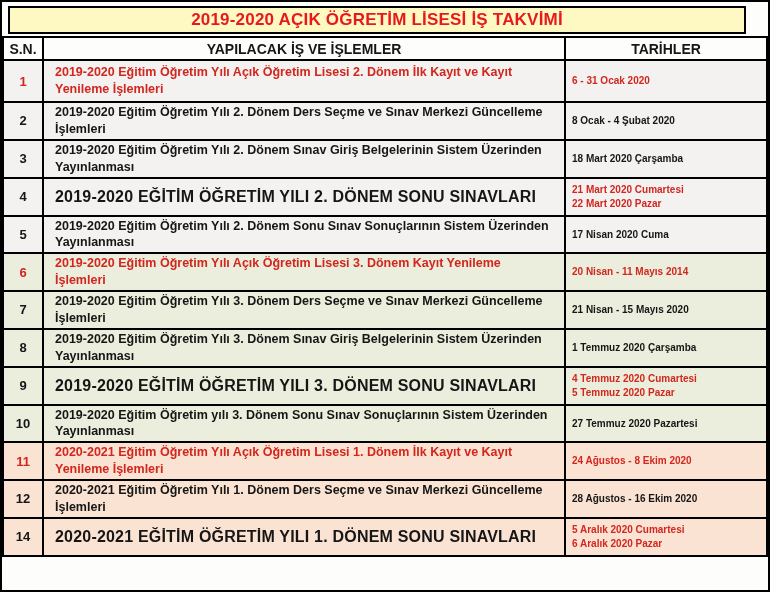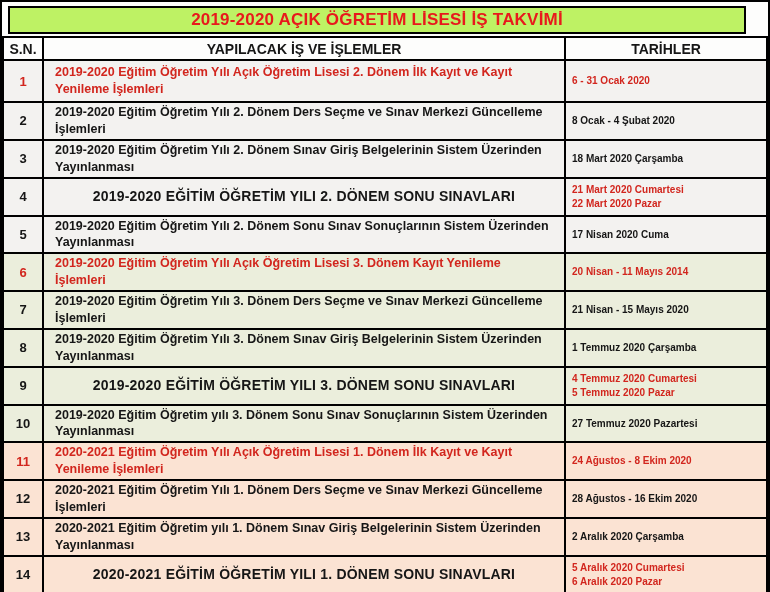--- a/index.html
+++ b/index.html
@@ -18,21 +18,21 @@
   }
   .title-box {
     margin: 4px 22px 2px 6px;
     border: 2px solid #000000;
     height: 24px;
     line-height: 24px;
     text-align: center;
     font-size: 17px;
     font-weight: bold;
     color: #e8191c;
-    background: #bef264;
+    background: #fef9c3;
     letter-spacing: 0.2px;
   }
   table.calendar {
     width: 100%;
     border-collapse: collapse;
     table-layout: fixed;
   }
   table.calendar th,
   table.calendar td {
     border: 2px solid #000000;
@@ -66,22 +66,21 @@
     font-size: 10px;
     line-height: 1.35;
     padding: 1px 6px;
     vertical-align: middle;
     text-align: left;
   }
   tr.row { height: 37px; }
   tr.tall { height: 42px; }
   tr.section { height: 38px; }
   tr.section td.task {
-    text-align: center;
-    font-size: 14px;
+    font-size: 16px;
     letter-spacing: 0.2px;
   }
   tr.s1 td { background: #f3f2f0; }
   tr.s2 td { background: #ebeedc; }
   tr.s3 td { background: #fbe3d3; }
   .red { color: #d2261e !important; }
   .date-line { white-space: nowrap; }
 </style>
 </head>
 <body>
@@ -196,27 +195,20 @@
       </tr>
 
       <tr class="row s3">
         <td class="sn">12</td>
         <td class="task">2020-2021 Eğitim Öğretim Yılı 1. Dönem Ders Seçme ve Sınav Merkezi Güncelleme İşlemleri</td>
         <td class="dates">
           <div class="date-line">28 Ağustos - 16 Ekim 2020</div>
         </td>
       </tr>
 
-      <tr class="row s3">
-        <td class="sn">13</td>
-        <td class="task">2020-2021 Eğitim Öğretim yılı 1. Dönem Sınav Giriş Belgelerinin Sistem Üzerinden Yayınlanması</td>
-        <td class="dates">
-          <div class="date-line">2 Aralık 2020 Çarşamba</div>
-        </td>
-      </tr>
 
       <tr class="row section s3">
         <td class="sn">14</td>
         <td class="task">2020-2021 EĞİTİM ÖĞRETİM YILI 1. DÖNEM SONU SINAVLARI</td>
         <td class="dates red">
           <div class="date-line">5 Aralık 2020 Cumartesi</div>
           <div class="date-line">6 Aralık 2020 Pazar</div>
         </td>
       </tr>
 

